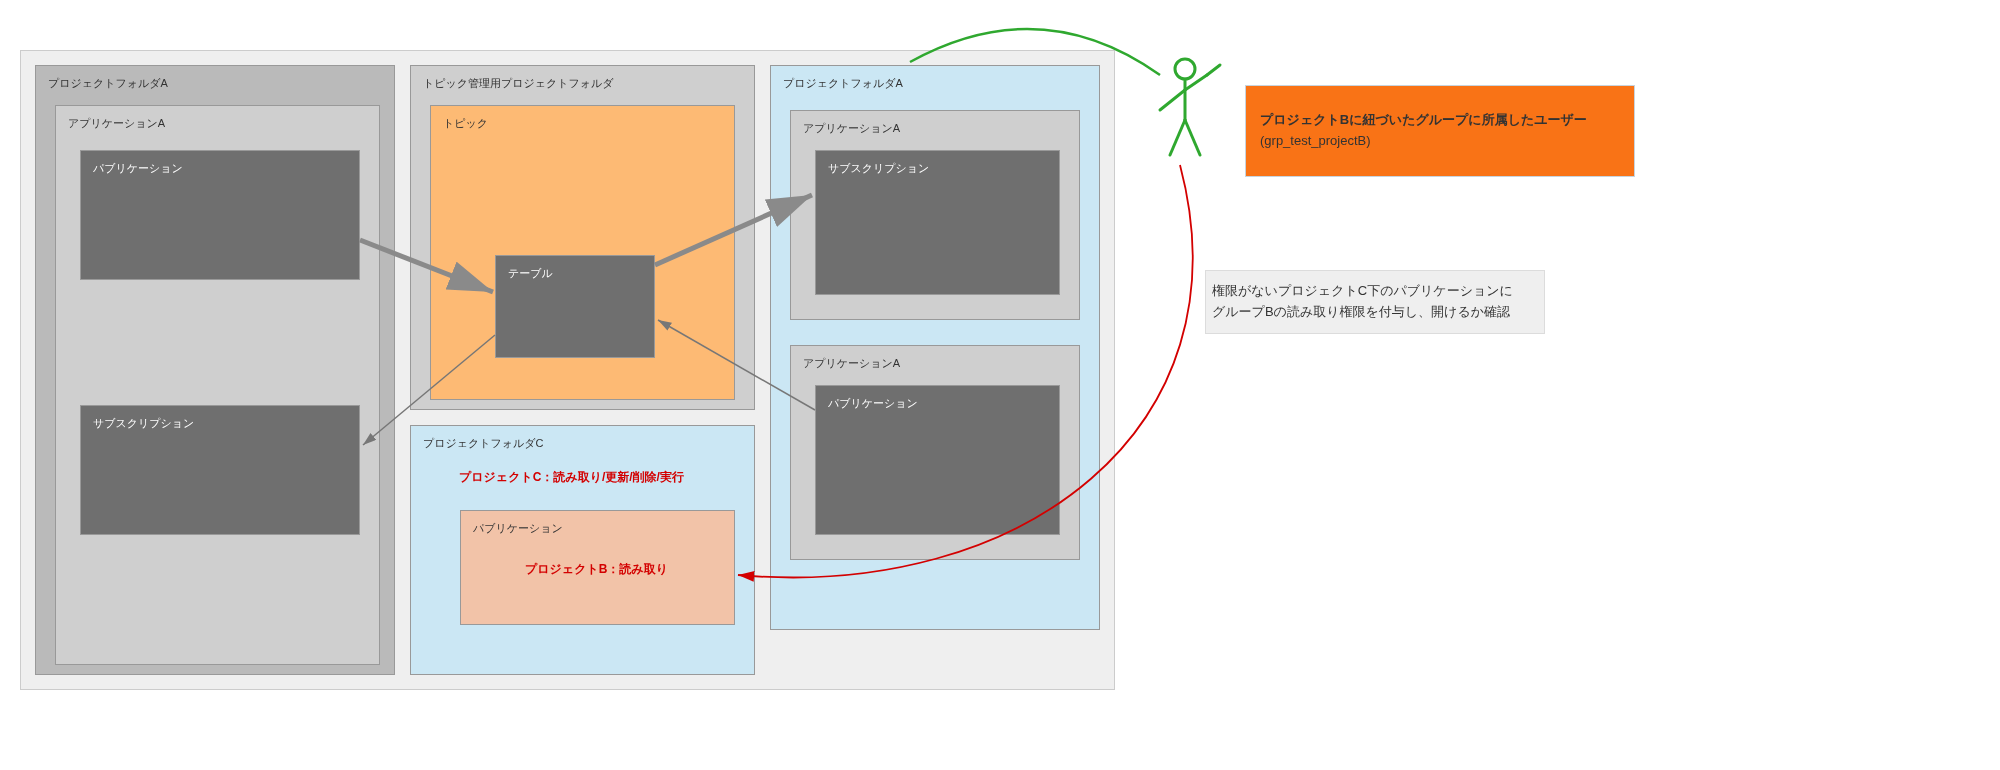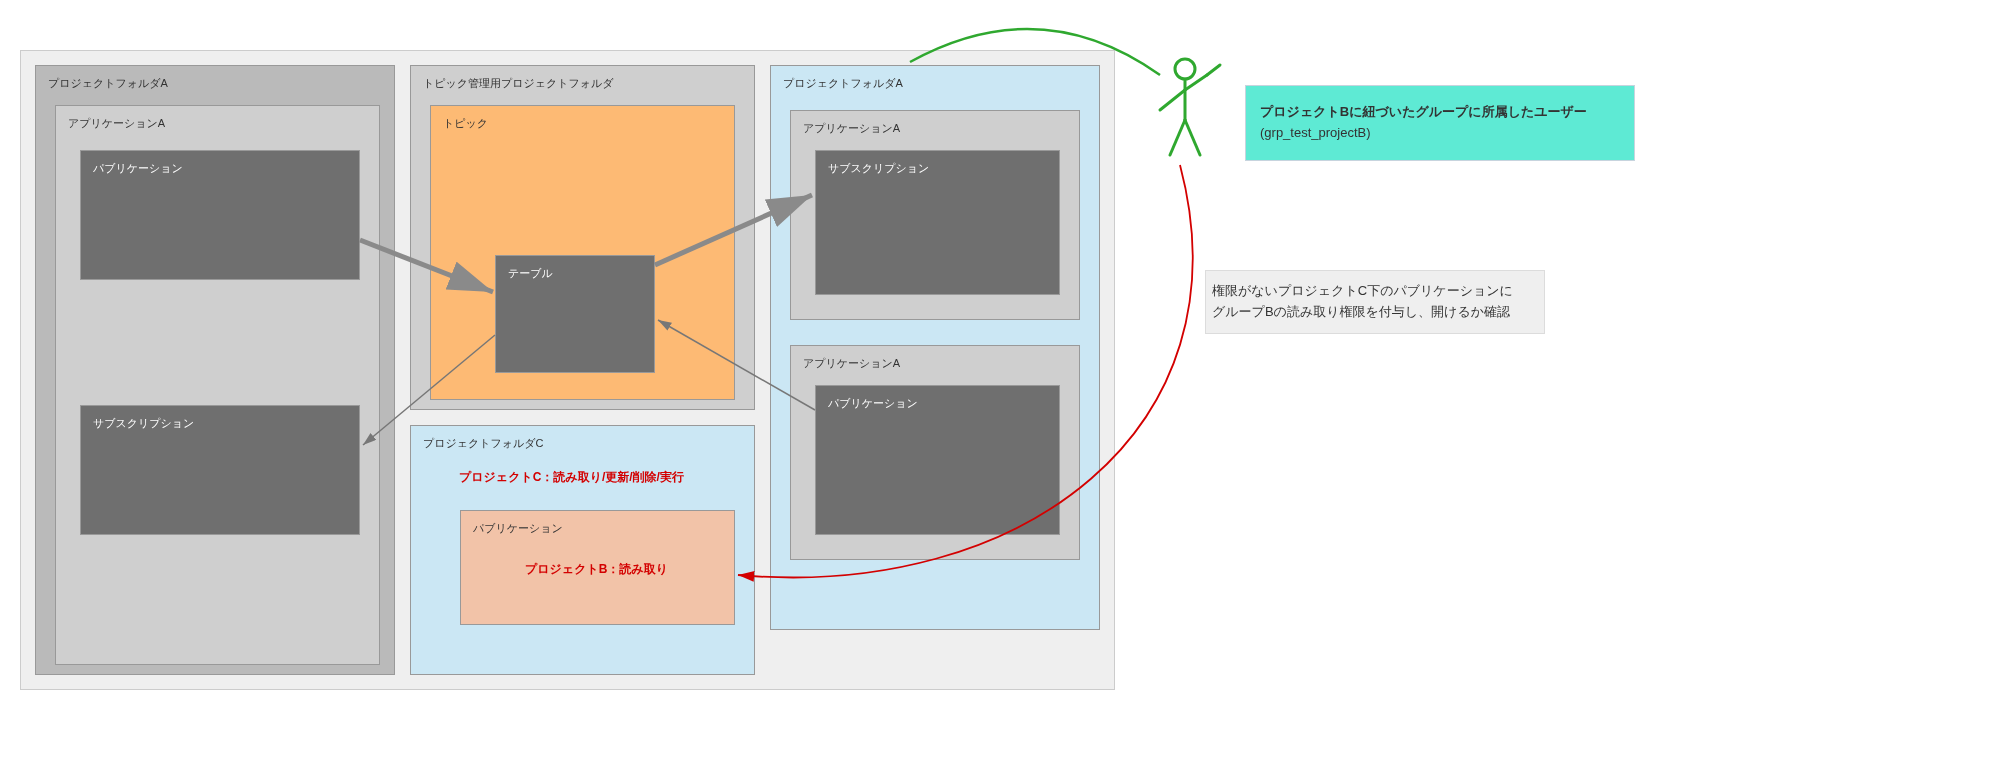--- a/index.html
+++ b/index.html
@@ -32,23 +32,23 @@
   .folder-l { background: #cfcfcf; }
   .folder-b { background: #cbe7f4; }
   .app-g    { background: #cfcfcf; }
   .app-l    { background: #fdba74; }
   .blk      { background: #6f6f6f; color: #fff; }
   .blk-o    { background: #f2c3a8; color: #333; }
   .label    { font-size: 11px; }
   .red-bold { color: #d30000; font-weight: bold; margin-left: 36px; }
   .callout {
     position: absolute;
-    background: #5eead4;
+    background: #f97316;
     border: 1px solid #c7d4de;
-    padding: 16px 14px;
+    padding: 24px 14px;
     font-size: 13px;
     line-height: 1.6;
   }
   .callout-plain {
     position: absolute;
     background: #efefef;
     border: 1px solid #dcdcdc;
     padding: 10px 6px;
     font-size: 13px;
     line-height: 1.6;
@@ -78,21 +78,21 @@
   <div class="box blk" style="left:80px; top:405px; width:280px; height:130px;">
     <div class="label">サブスクリプション</div>
   </div>
 
   <div class="box folder-l" style="left:410px; top:65px; width:345px; height:345px;">
     <div class="label">トピック管理用プロジェクトフォルダ</div>
   </div>
   <div class="box app-l" style="left:430px; top:105px; width:305px; height:295px;">
     <div class="label">トピック</div>
   </div>
-  <div class="box blk" style="left:495px; top:255px; width:160px; height:118px;">
+  <div class="box blk" style="left:495px; top:255px; width:160px; height:103px;">
     <div class="label">テーブル</div>
   </div>
 
   <div class="box folder-b" style="left:410px; top:425px; width:345px; height:250px;">
     <div class="label">プロジェクトフォルダC</div>
     <div class="red-bold" style="margin-top:18px;">プロジェクトC：読み取り/更新/削除/実行</div>
   </div>
   <div class="box blk-o" style="left:460px; top:510px; width:275px; height:115px;">
     <div class="label">パブリケーション</div>
     <div class="red-bold" style="margin-top:25px; margin-left:52px;">プロジェクトB：読み取り</div>

